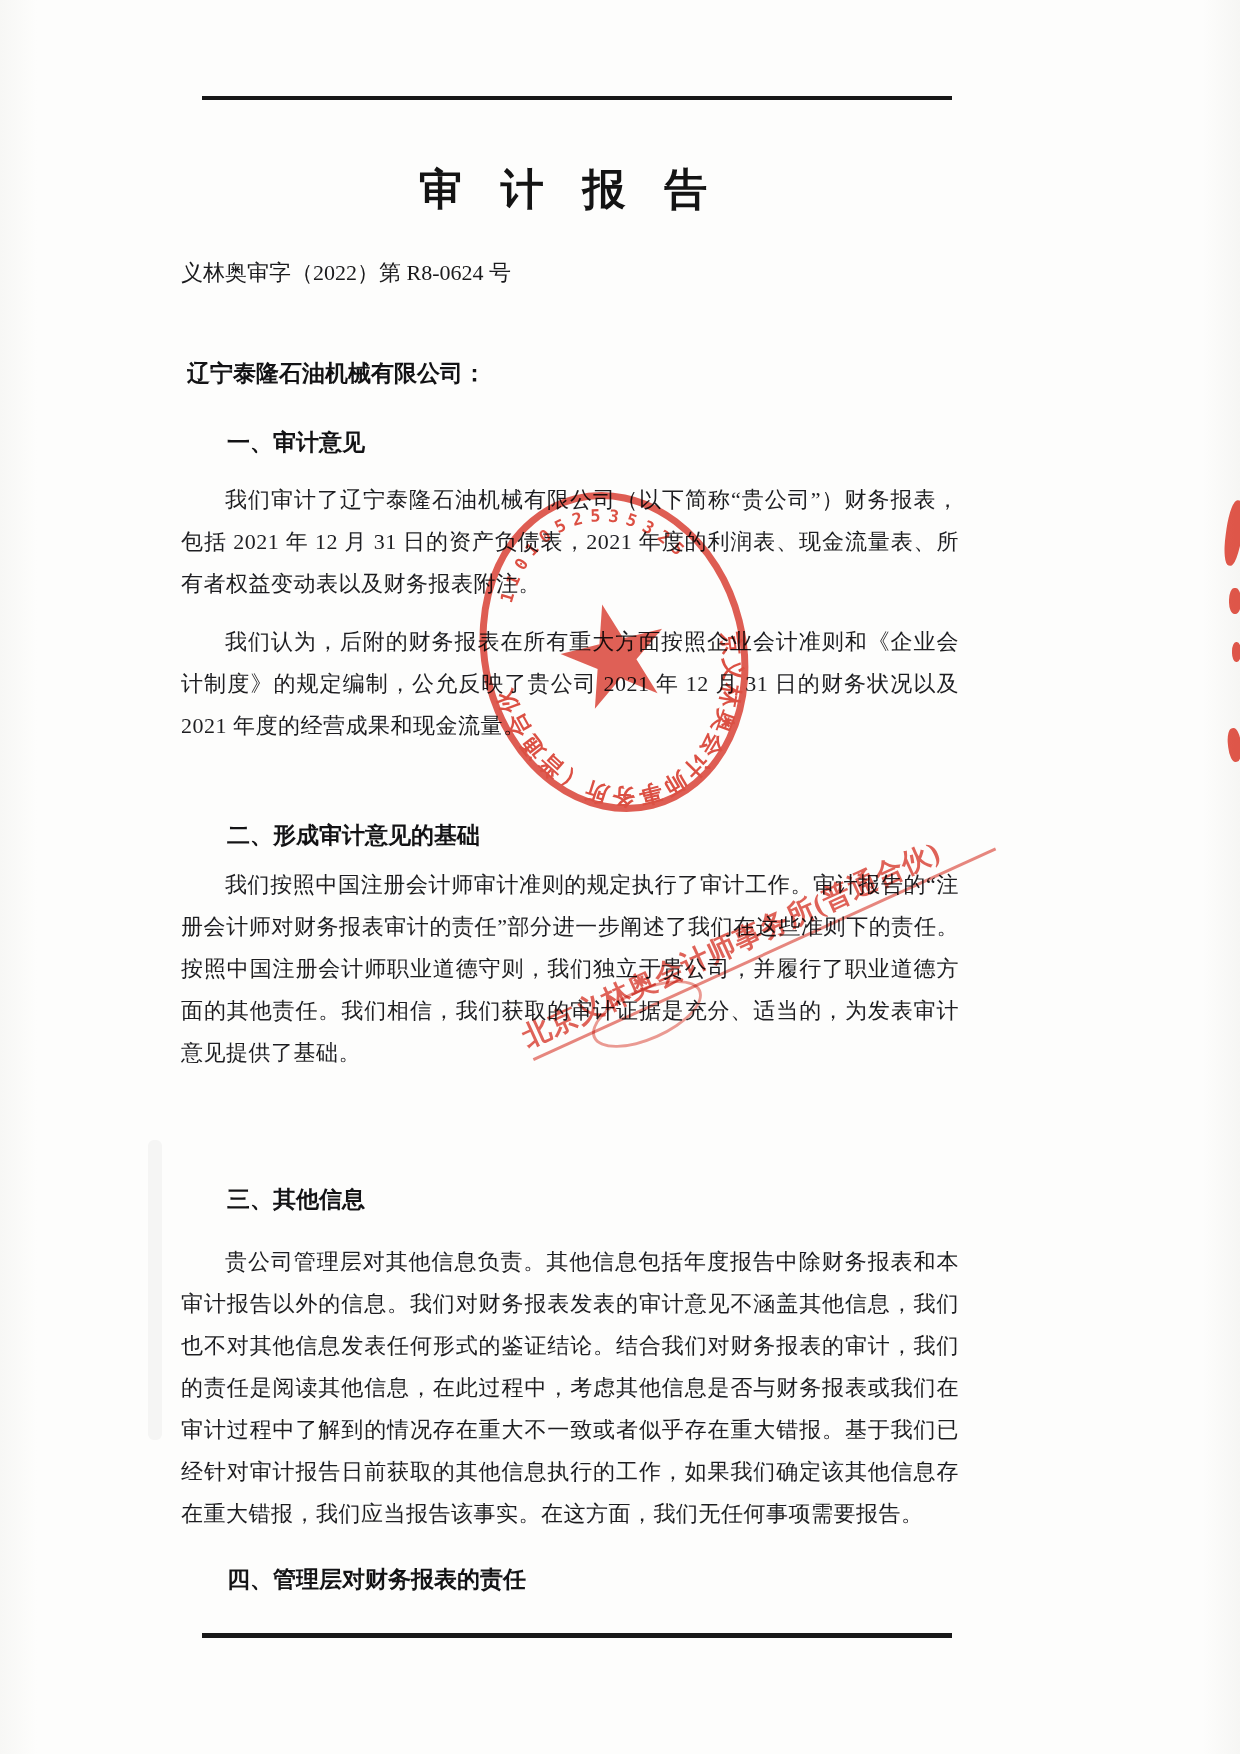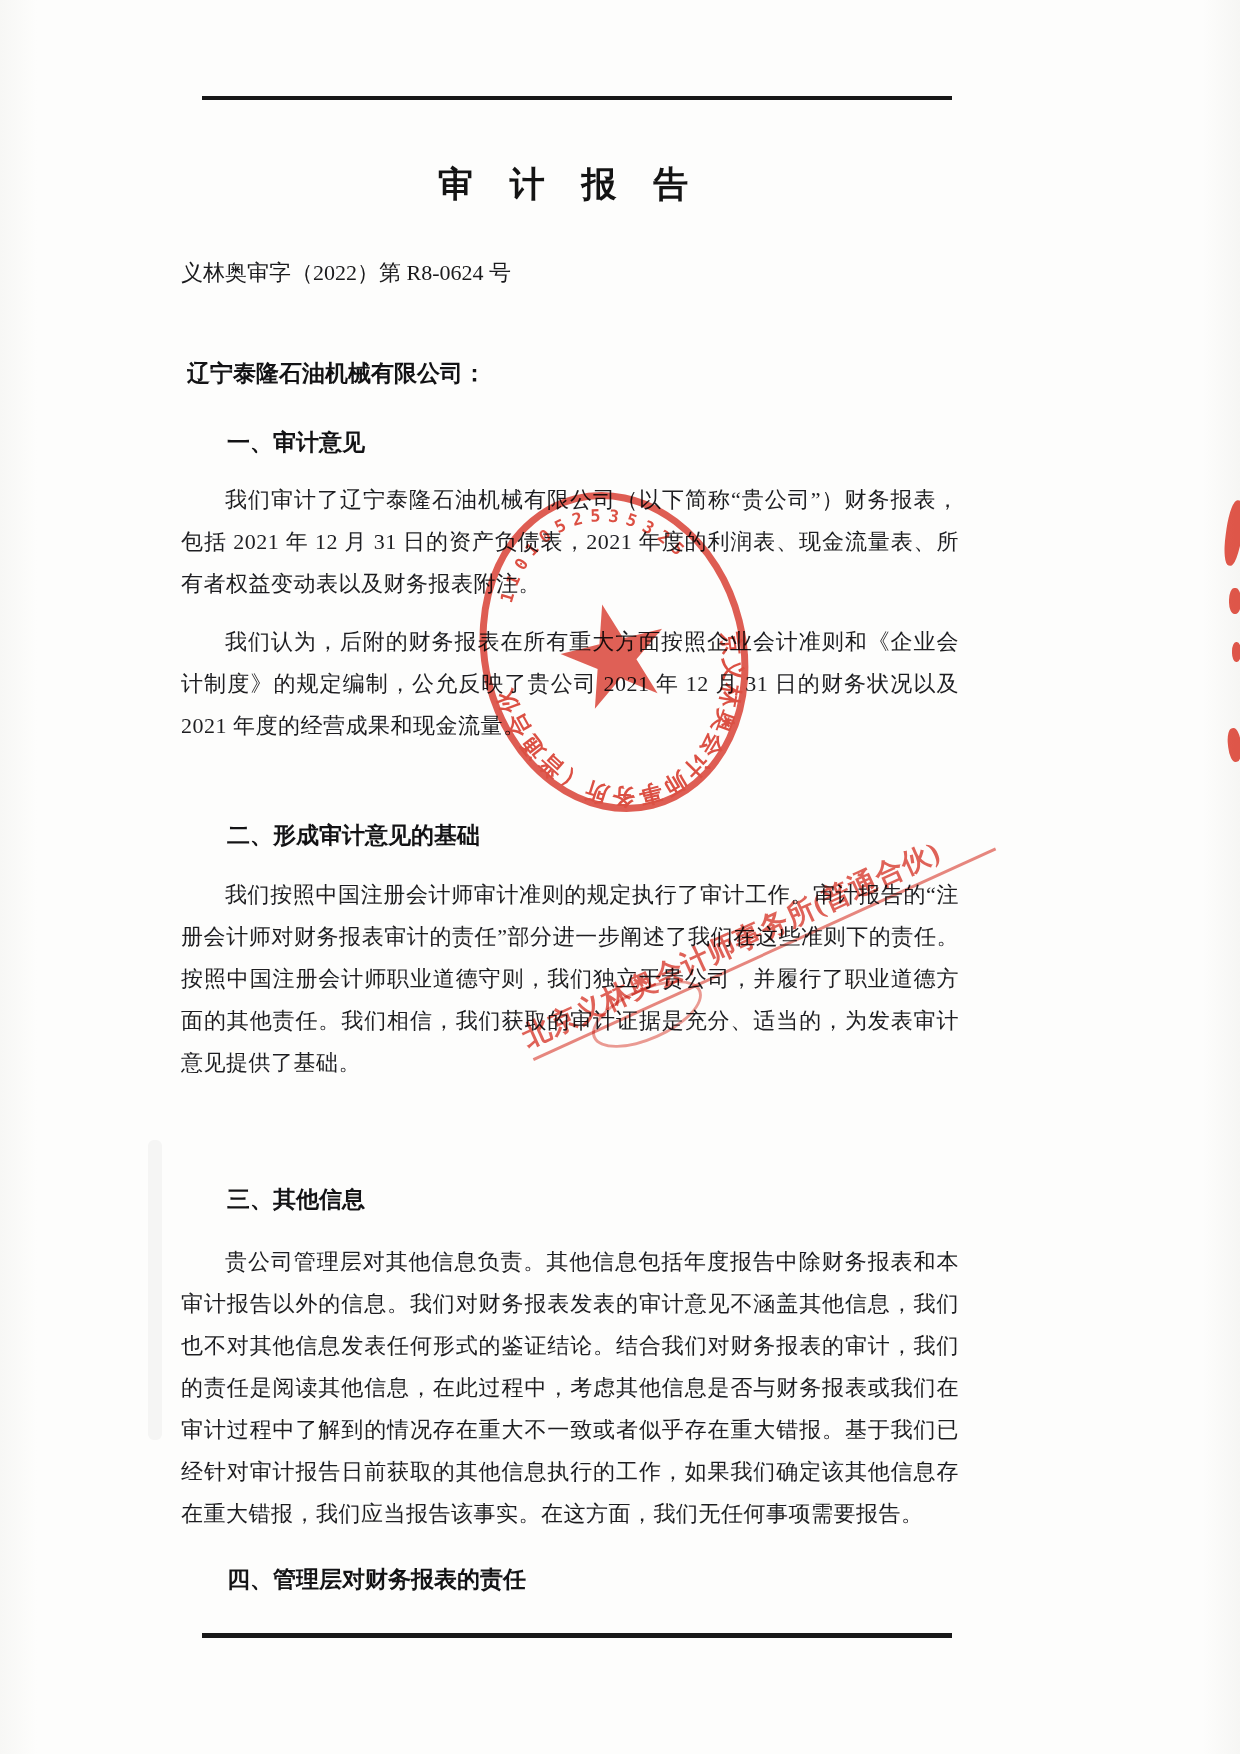--- a/index.html
+++ b/index.html
@@ -14,38 +14,38 @@
   .page {
     position:absolute; inset:0;
     background:linear-gradient(90deg,#f7f7f5 0%,#fdfdfc 3%,#fdfdfc 97%,#f6f6f4 100%);
   }
   .rule { position:absolute; left:202px; width:750px; background:#181818; }
   .rule-top { top:96px; height:4px; }
   .rule-bottom { top:1633px; height:5px; }
   .title {
     position:absolute; left:181px; top:161px; width:778px;
     margin:0; text-align:center;
-    font-size:35px; font-weight:bold; letter-spacing:14px;
+    font-size:43px; font-weight:bold; letter-spacing:14px;
     color:#141414;
   }
   .ref {
     position:absolute; left:181px; top:258px; width:778px;
     font-size:22px; color:#1a1a1c;
   }
   .addressee {
     position:absolute; left:187px; top:358px; width:778px;
     font-size:23px; font-weight:bold; color:#131315;
   }
   .sec { position:absolute; left:181px; width:778px; }
   .sec1 { top:428px; } .sec2 { top:821px; } .sec3 { top:1185px; } .sec4 { top:1565px; }
   .heading {
     font-size:23px; font-weight:bold; line-height:30px;
     text-indent:2em; margin:0 0 21px 0; color:#131315;
   }
-  .sec2 .heading { margin-bottom:23px; }
+  .sec2 .heading { margin-bottom:13px; }
   .sec3 .heading { margin-bottom:26px; }
   .body-p {
     font-size:22px; line-height:42px; margin:0 0 16px 0;
     text-align:justify; text-indent:2em; color:#1d1d20;
     letter-spacing:.5px;
   }
   
   .seal {
     position:absolute; left:476px; top:486px; width:276px; height:332px;
     mix-blend-mode:multiply; opacity:.88;

